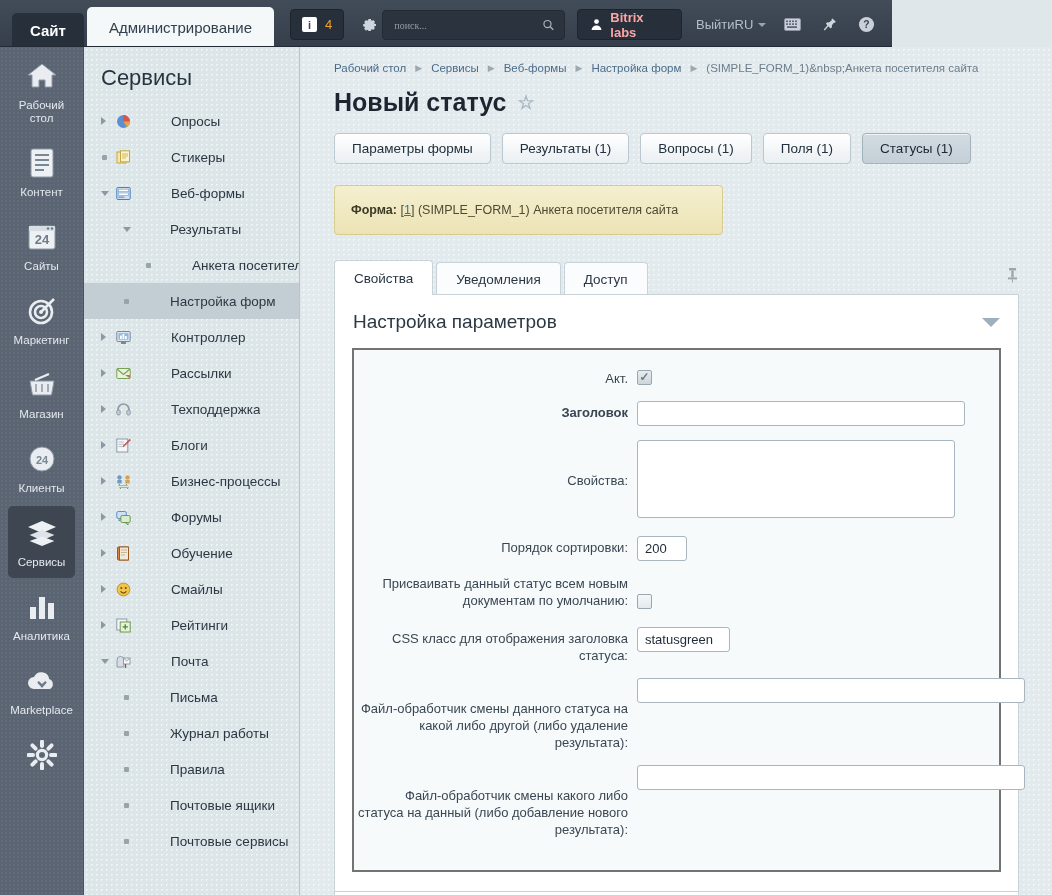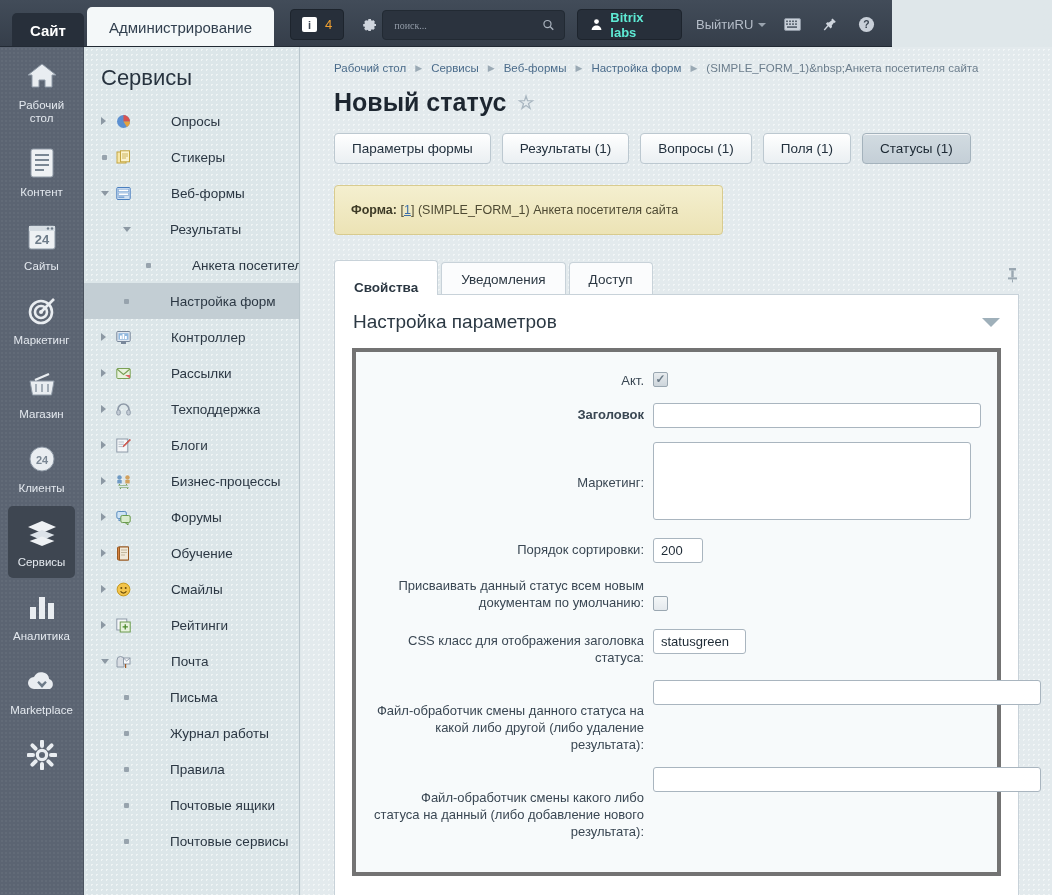--- a/index.html
+++ b/index.html
@@ -51,21 +51,21 @@
     background:#2b333e; border:1px solid #222a33; border-radius:4px;
     display:flex;align-items:center;padding:0 9px; margin-bottom:7px;
   }
   .tb-search input{
     background:transparent;border:none;outline:none;color:#aeb7c2;font-size:10px;
     width:100%;font-family:Liberation Serif, serif;
   }
   .tb-search input::placeholder{color:#939ca8;}
   .tb-labs {
     background:#272f3a; border:1px solid #1d242d; margin-left:12px;
-    padding:0 13px; gap:8px; color:#5eead4; font-size:13px; font-weight:bold;
+    padding:0 13px; gap:8px; color:#fca5a5; font-size:13px; font-weight:bold;
   }
   .tb-logout{margin-left:14px;color:#b6bec9;}
   .tb-lang{color:#b6bec9;gap:5px;}
   .tb-ico{margin-left:15px;width:24px;justify-content:center;}
   .tb-ico:last-child{margin-right:14px;}
 
   
   .rail {
     position:absolute; top:47px; left:0; width:84px; height:848px;
     background:#5b6472;
@@ -155,39 +155,39 @@
   .ptabs{
     margin:24px 0 0 33px; display:flex; align-items:flex-end; position:relative;
     width:685px;
   }
   .ptab{
     height:33px; padding:0 19px; display:flex;align-items:center;
     background:#fbfcfd; border:1px solid #c8d2d9; border-bottom:none;
     border-radius:4px 4px 0 0; font-size:13.5px; color:#2b3742;
     margin-right:3px; cursor:pointer; position:relative; top:1px;
   }
-  .ptab.active{ background:#ffffff; font-weight:bold; height:35px; z-index:3;align-items:flex-end; }
+  .ptab.active{ background:#ffffff; font-weight:normal; height:35px; z-index:3; }
   .pin{ margin-left:auto; margin-bottom:7px; cursor:pointer; }
 
   .panel{
     margin-left:33px; width:685px; background:#fff;
     border:1px solid #c8d2d9; position:relative; z-index:2;
   }
   .panel-head{
     display:flex;align-items:center; padding:16px 18px 15px;
   }
   .panel-head h2{ margin:0; font-size:19px; font-weight:normal; color:#2c3944;}
   .caret{
     margin-left:auto; width:0;height:0;
     border-left:9px solid transparent;border-right:9px solid transparent;
     border-top:9px solid #9fb0ba; cursor:pointer;
   }
   .panel-body{
-    margin:0 17px 19px; border:4px solid #737373; background:#f7fafb;
-    padding:17px 18px 18px;
+    margin:0 17px 19px; border:2px solid #737373; background:#f7fafb;
+    padding:17px 4px 18px;
   }
   .frow{ display:flex; align-items:flex-start; margin-bottom:14px; }
   .flabel{
     width:279px; flex:0 0 279px; text-align:right; padding-right:9px;
     font-size:13px; color:#3a4753; line-height:17px; padding-top:3px;
   }
   .flabel.bold{ font-weight:bold; }
   .fctl{ flex:1; }
   .inp{
     height:25px; border:1px solid #a9b5bf; border-radius:3px; background:#fff;
@@ -737,21 +737,21 @@
           <div class="flabel">Акт.</div>
           <div class="fctl"><span class="cbox">
               <span class="tick">✓</span>
             </span></div>
         </div>
         <div class="frow">
           <div class="flabel bold">Заголовок</div>
           <div class="fctl"><input class="inp w328" style=""></div>
         </div>
         <div class="frow">
-          <div class="flabel" style="padding-top: 32px;">Маркетинг:</div>
+          <div class="flabel" style="padding-top: 32px;">Свойства:</div>
           <div class="fctl"><textarea class="ta" style=""></textarea></div>
         </div>
         <div class="frow">
           <div class="flabel">Порядок сортировки:</div>
           <div class="fctl"><input class="inp w50" value="200" style=""></div>
         </div>
         <div class="frow">
           <div class="flabel" style="padding-top: 0px;">Присваивать данный статус всем новым документам по умолчанию:</div>
           <div class="fctl"><span class="cbox empty" style="margin-top: 19px;"></span></div>
         </div>

